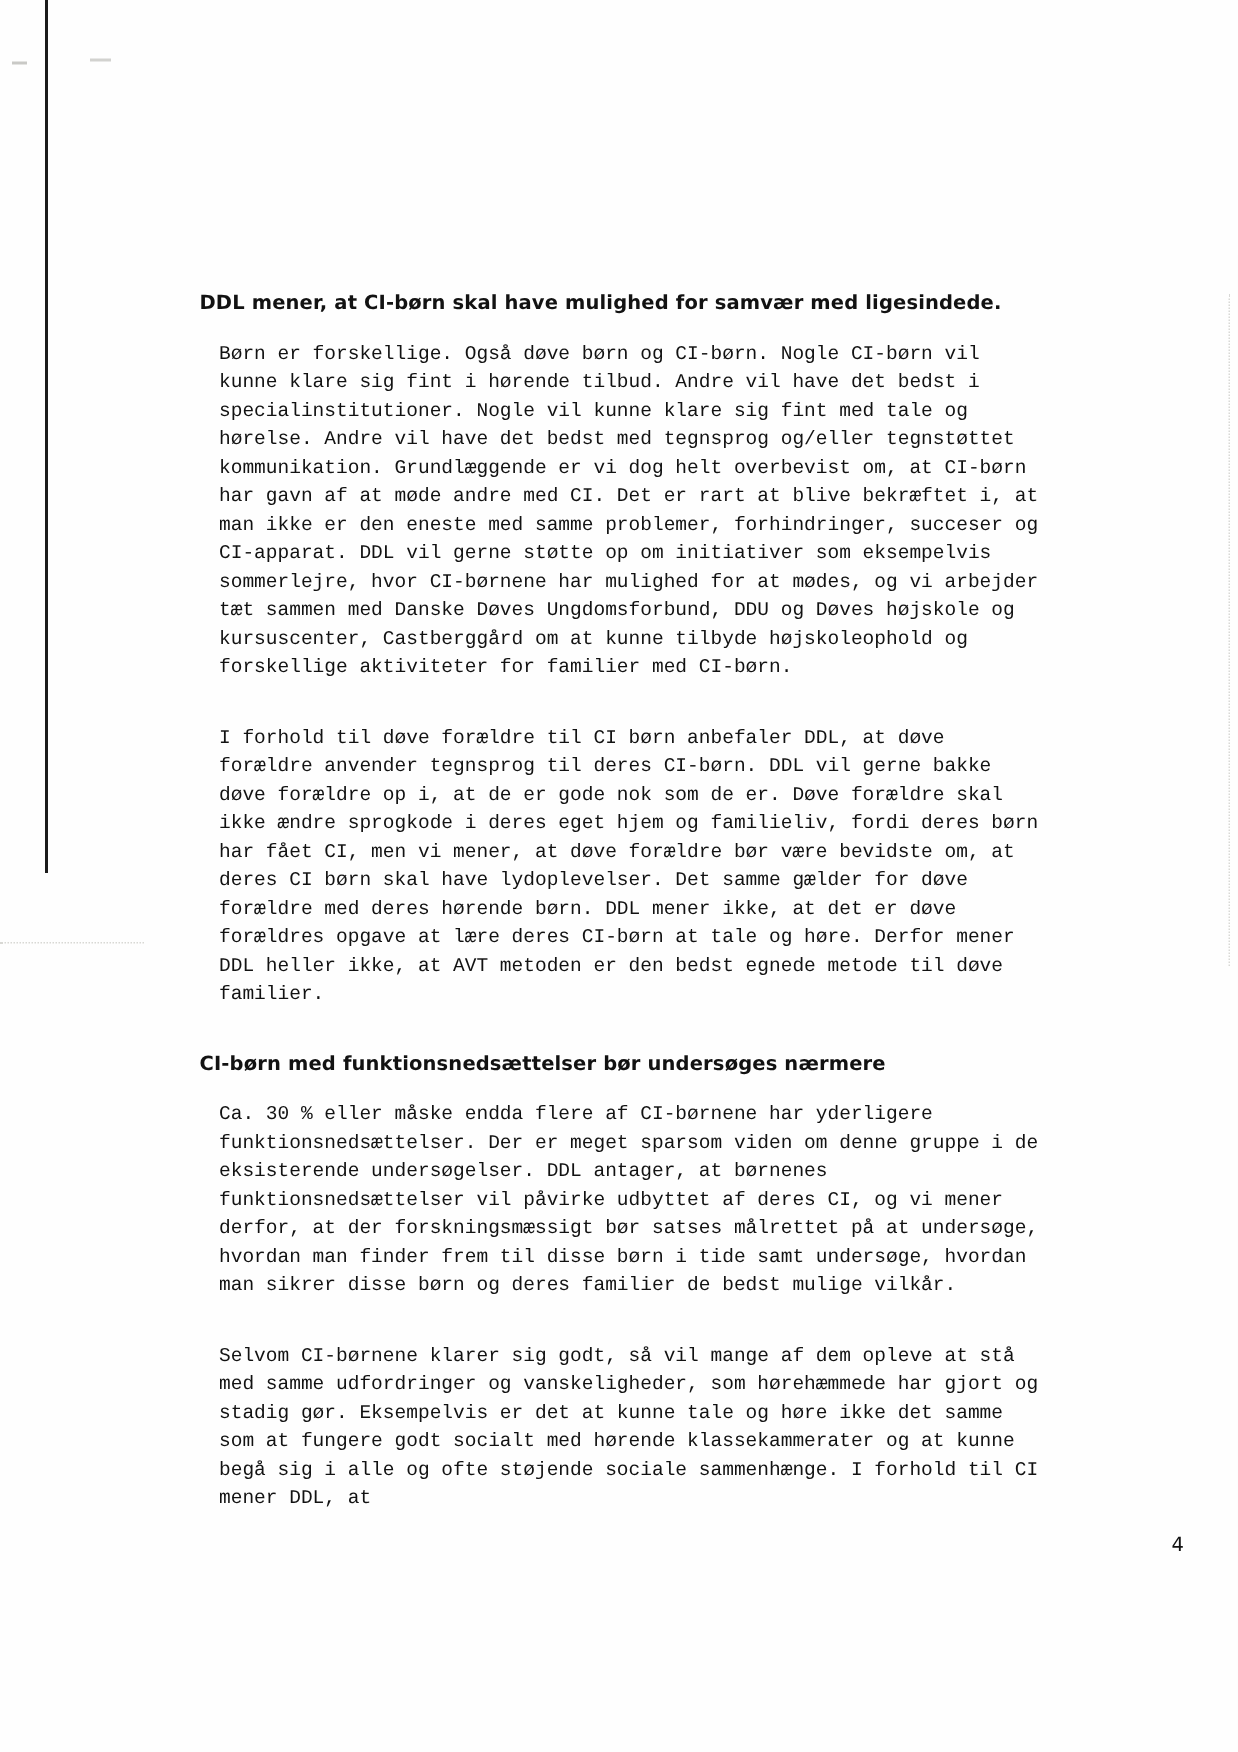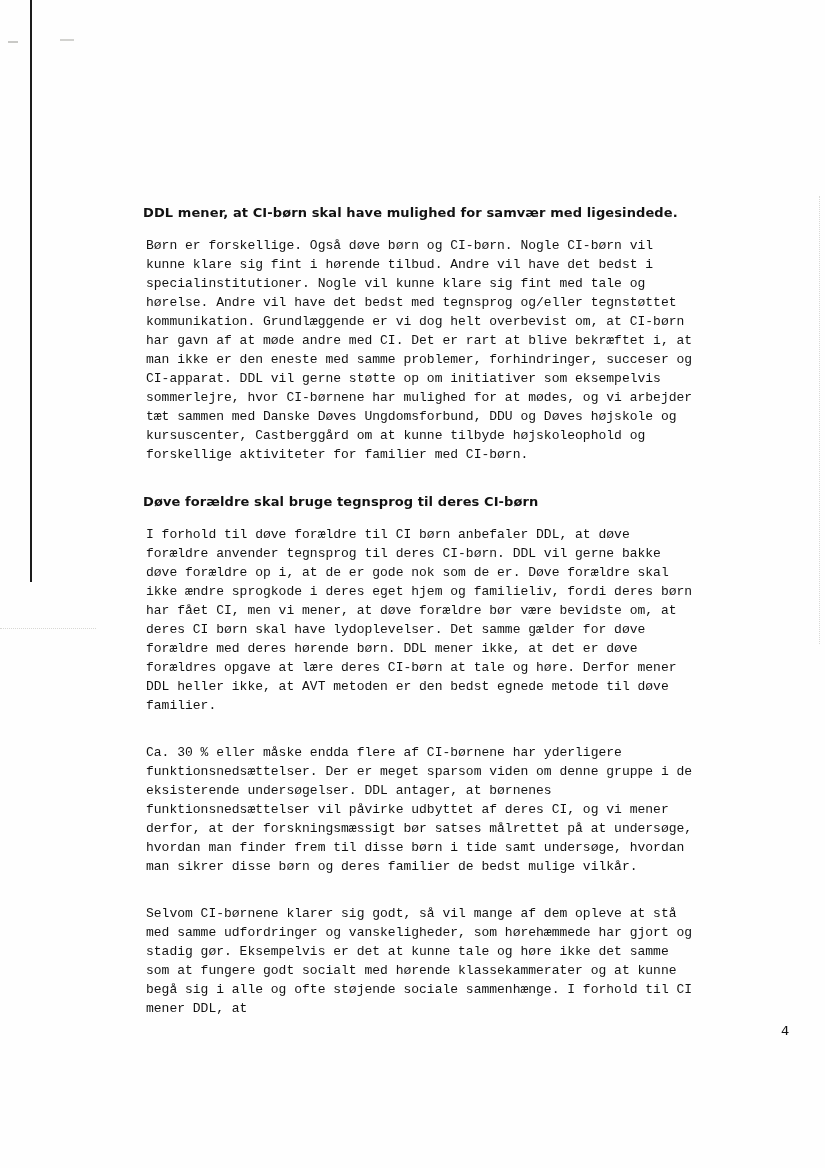--- a/index.html
+++ b/index.html
@@ -35,21 +35,21 @@
     border-top:1px dotted #d8d8d4;
   }
   
   .content{
     position:absolute;left:130px;top:190px;width:563px;
     font-size:13px;line-height:19px;
     text-align:left;
   }
   .content h2{
     font-size:13px;line-height:19px;
-    font-weight:bold;margin:13px;
+    font-weight:bold;margin:3px;
     letter-spacing:0.1px;
   }
   .content p{
     margin:14px 0 28px 16px;
     font-family:Liberation Mono, monospace;
   }
   .page-number{
     position:absolute;left:781px;top:1021px;
     font-size:13px;line-height:19px;
   }
@@ -63,23 +63,23 @@
   <div class="scan-speck-1"></div>
   <div class="scan-speck-2"></div>
   <div class="scan-dots-right"></div>
   <div class="scan-dash-left"></div>
 
   <div class="content">
 
     <h2>DDL mener, at CI-børn skal have mulighed for samvær med ligesindede.</h2>
     <p>Børn er forskellige. Også døve børn og CI-børn. Nogle CI-børn vil kunne klare sig fint i hørende tilbud. Andre vil have det bedst i specialinstitutioner. Nogle vil kunne klare sig fint med tale og hørelse. Andre vil have det bedst med tegnsprog og/eller tegnstøttet kommunikation. Grundlæggende er vi dog helt overbevist om, at CI-børn har gavn af at møde andre med CI. Det er rart at blive bekræftet i, at man ikke er den eneste med samme problemer, forhindringer, succeser og CI-apparat. DDL vil gerne støtte op om initiativer som eksempelvis sommerlejre, hvor CI-børnene har mulighed for at mødes, og vi arbejder tæt sammen med Danske Døves Ungdomsforbund, DDU og Døves højskole og kursuscenter, Castberggård om at kunne tilbyde højskoleophold og forskellige aktiviteter for familier med CI-børn.</p>
 
-    <h2>Døve forældre skal bruge tegnsprog til deres CI-børn</h2>
     <p>I forhold til døve forældre til CI børn anbefaler DDL, at døve forældre anvender tegnsprog til deres CI-børn. DDL vil gerne bakke døve forældre op i, at de er gode nok som de er. Døve forældre skal ikke ændre sprogkode i deres eget hjem og familieliv, fordi deres børn har fået CI, men vi mener, at døve forældre bør være bevidste om, at deres CI børn skal have lydoplevelser. Det samme gælder for døve forældre med deres hørende børn. DDL mener ikke, at det er døve forældres opgave at lære deres CI-børn at tale og høre. Derfor mener DDL heller ikke, at AVT metoden er den bedst egnede metode til døve familier.</p>
 
+    <h2>CI-børn med funktionsnedsættelser bør undersøges nærmere</h2>
     <p>Ca. 30 % eller måske endda flere af CI-børnene har yderligere funktionsnedsættelser. Der er meget sparsom viden om denne gruppe i de eksisterende undersøgelser. DDL antager, at børnenes funktionsnedsættelser vil påvirke udbyttet af deres CI, og vi mener derfor, at der forskningsmæssigt bør satses målrettet på at undersøge, hvordan man finder frem til disse børn i tide samt undersøge, hvordan man sikrer disse børn og deres familier de bedst mulige vilkår.</p>
 
     <p>Selvom CI-børnene klarer sig godt, så vil mange af dem opleve at stå med samme udfordringer og vanskeligheder, som hørehæmmede har gjort og stadig gør. Eksempelvis er det at kunne tale og høre ikke det samme som at fungere godt socialt med hørende klassekammerater og at kunne begå sig i alle og ofte støjende sociale sammenhænge. I forhold til CI mener DDL, at</p>
 
   </div>
 
   <div class="page-number">4</div>
 
 </div>
 

